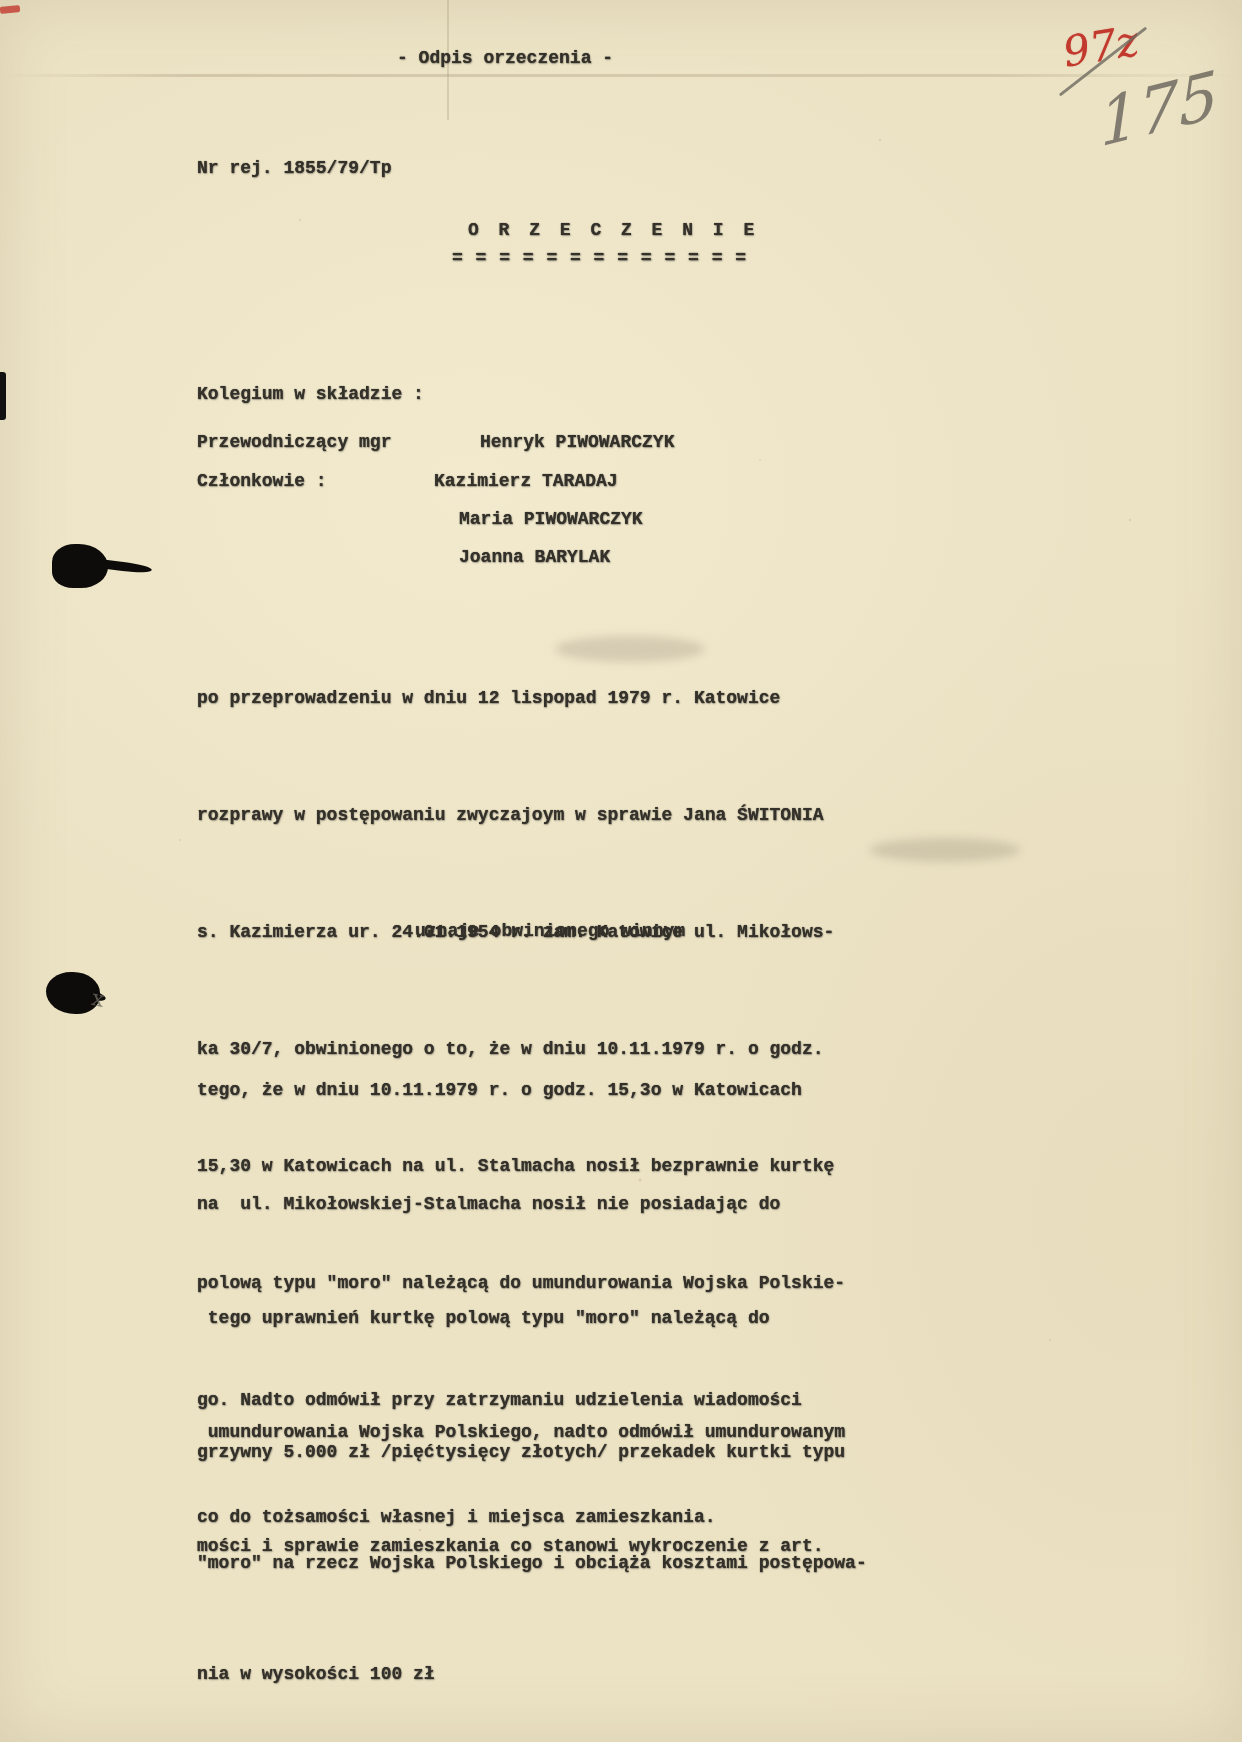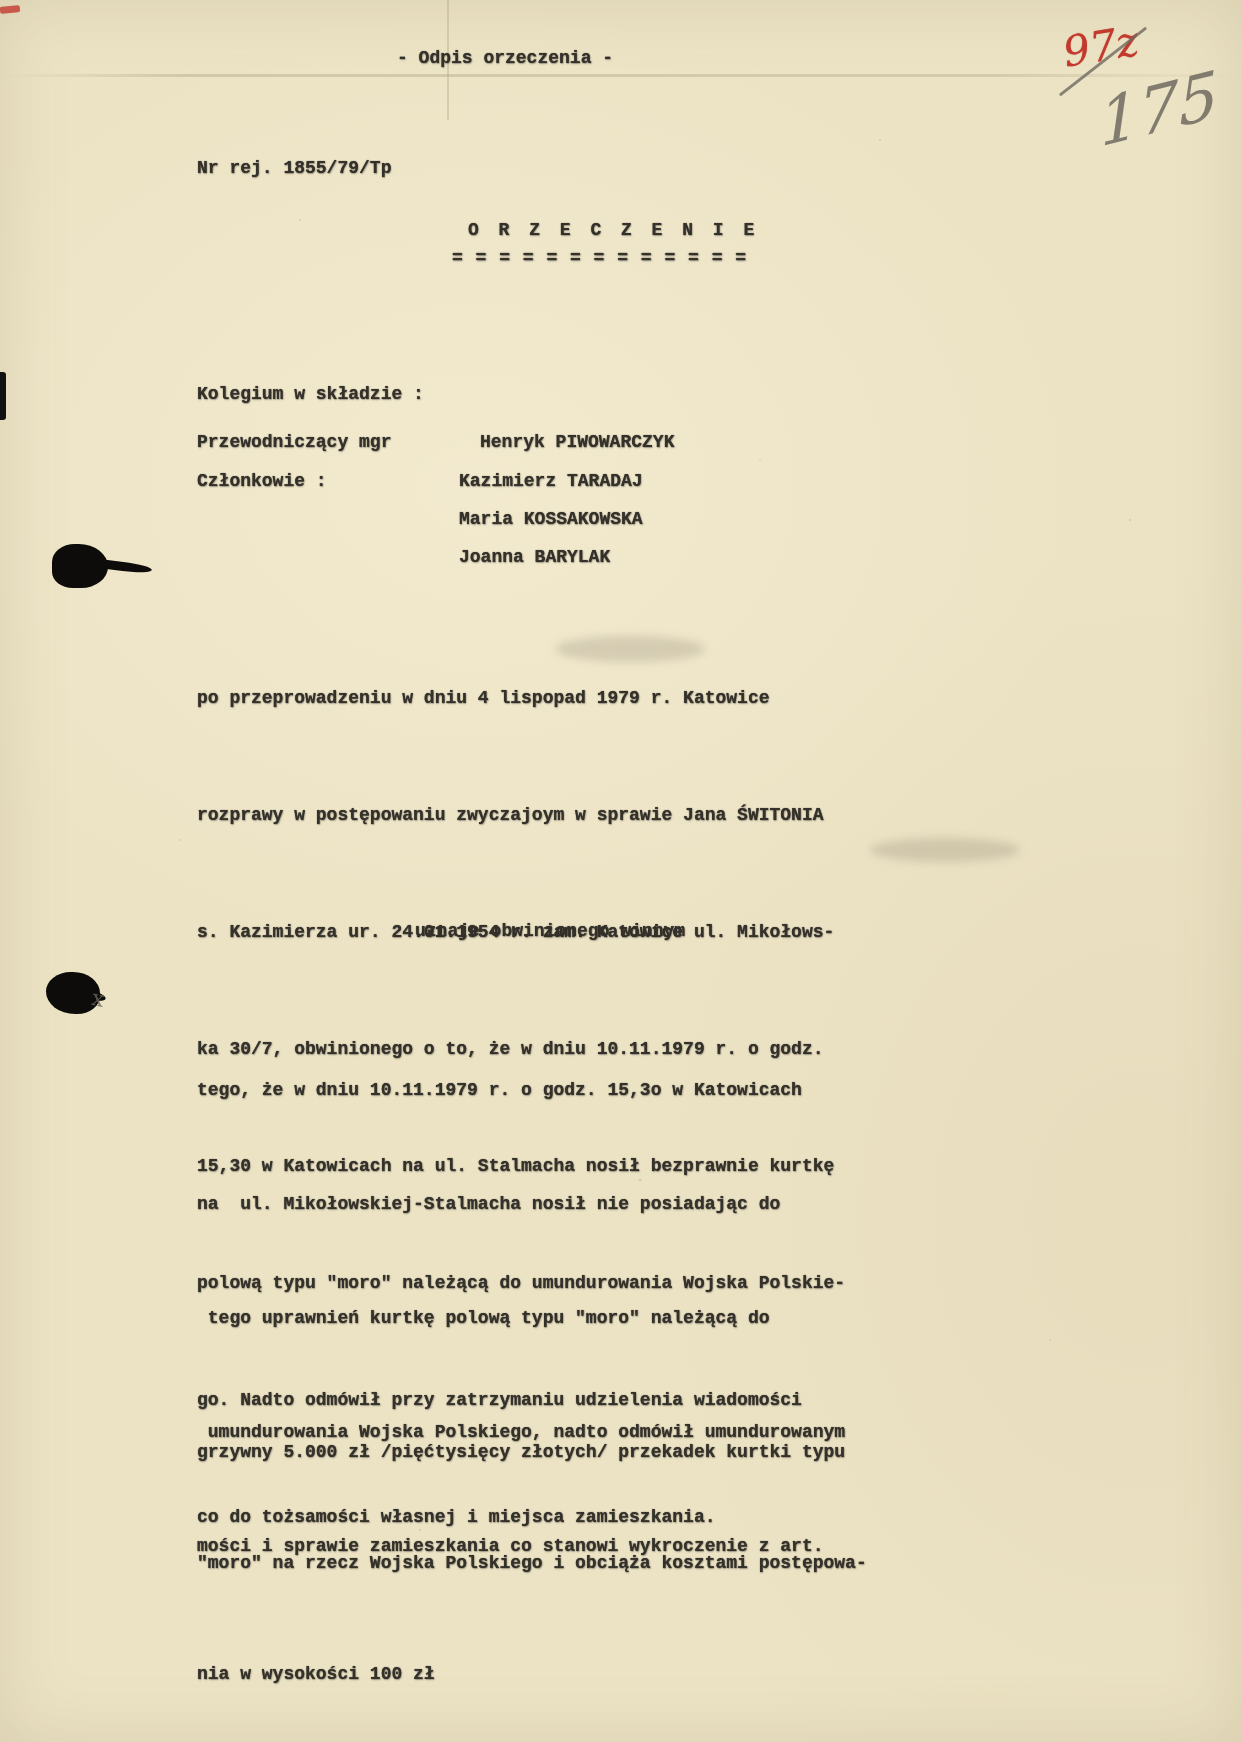--- a/index.html
+++ b/index.html
@@ -103,26 +103,26 @@
 
   <div class="t" style="left:397px; top:48px;">- Odpis orzeczenia -</div>
   <div class="t" style="left:197px; top:158px;">Nr rej. 1855/79/Tp</div>
   <div class="t title" style="left:468px; top:220px;">O R Z E C Z E N I E</div>
   <div class="t underline" style="left:452px; top:248px;">= = = = = = = = = = = = =</div>
 
   <div class="t" style="left:197px; top:384px;text-align:right;">Kolegium w składzie :</div>
   <div class="t" style="left:197px; top:432px;">Przewodniczący mgr</div>
   <div class="t" style="left:480px; top:432px;">Henryk PIWOWARCZYK</div>
   <div class="t" style="left:197px; top:471px;">Członkowie :</div>
-  <div class="t" style="left:459px; top:471px;">Kazimierz TARADAJ</div>
-  <div class="t" style="left:459px; top:509px;">Maria KOSSAKOWSKA</div>
+  <div class="t" style="left:434px; top:471px;">Kazimierz TARADAJ</div>
+  <div class="t" style="left:459px; top:509px;">Maria PIWOWARCZYK</div>
   <div class="t" style="left:459px; top:547px;">Joanna BARYLAK</div>
 
   <div class="t para" style="left:197px; top:601px;">
-    <div>po przeprowadzeniu w dniu 4 lispopad 1979 r. Katowice</div>
+    <div>po przeprowadzeniu w dniu 12 lispopad 1979 r. Katowice</div>
     <div>rozprawy w postępowaniu zwyczajoym w sprawie Jana ŚWITONIA</div>
     <div>s. Kazimierza ur. 24.01.1954 r. zam. Katowice ul. Mikołows-</div>
     <div>ka 30/7, obwinionego o to, że w dniu 10.11.1979 r. o godz.</div>
     <div>15,30 w Katowicach na ul. Stalmacha nosił bezprawnie kurtkę</div>
     <div>polową typu "moro" należącą do umundurowania Wojska Polskie-</div>
     <div>go. Nadto odmówił przy zatrzymaniu udzielenia wiadomości</div>
     <div>co do tożsamości własnej i miejsca zamieszkania.</div>
   </div>
 
   <div class="t" style="left:415px; top:921px;">uznaje obwinionego winnym</div>

